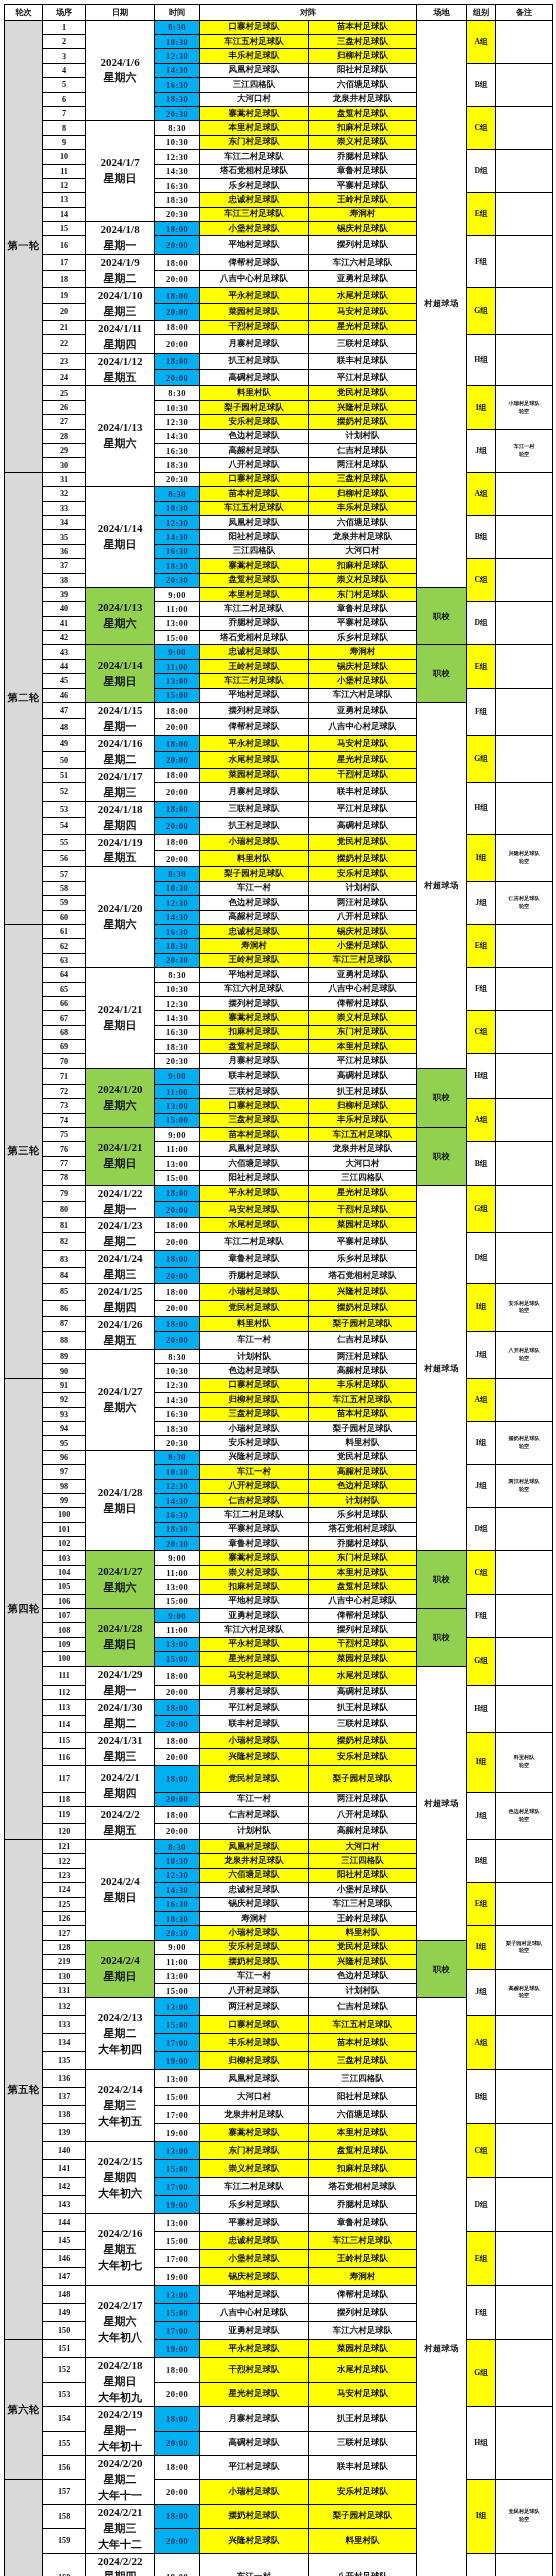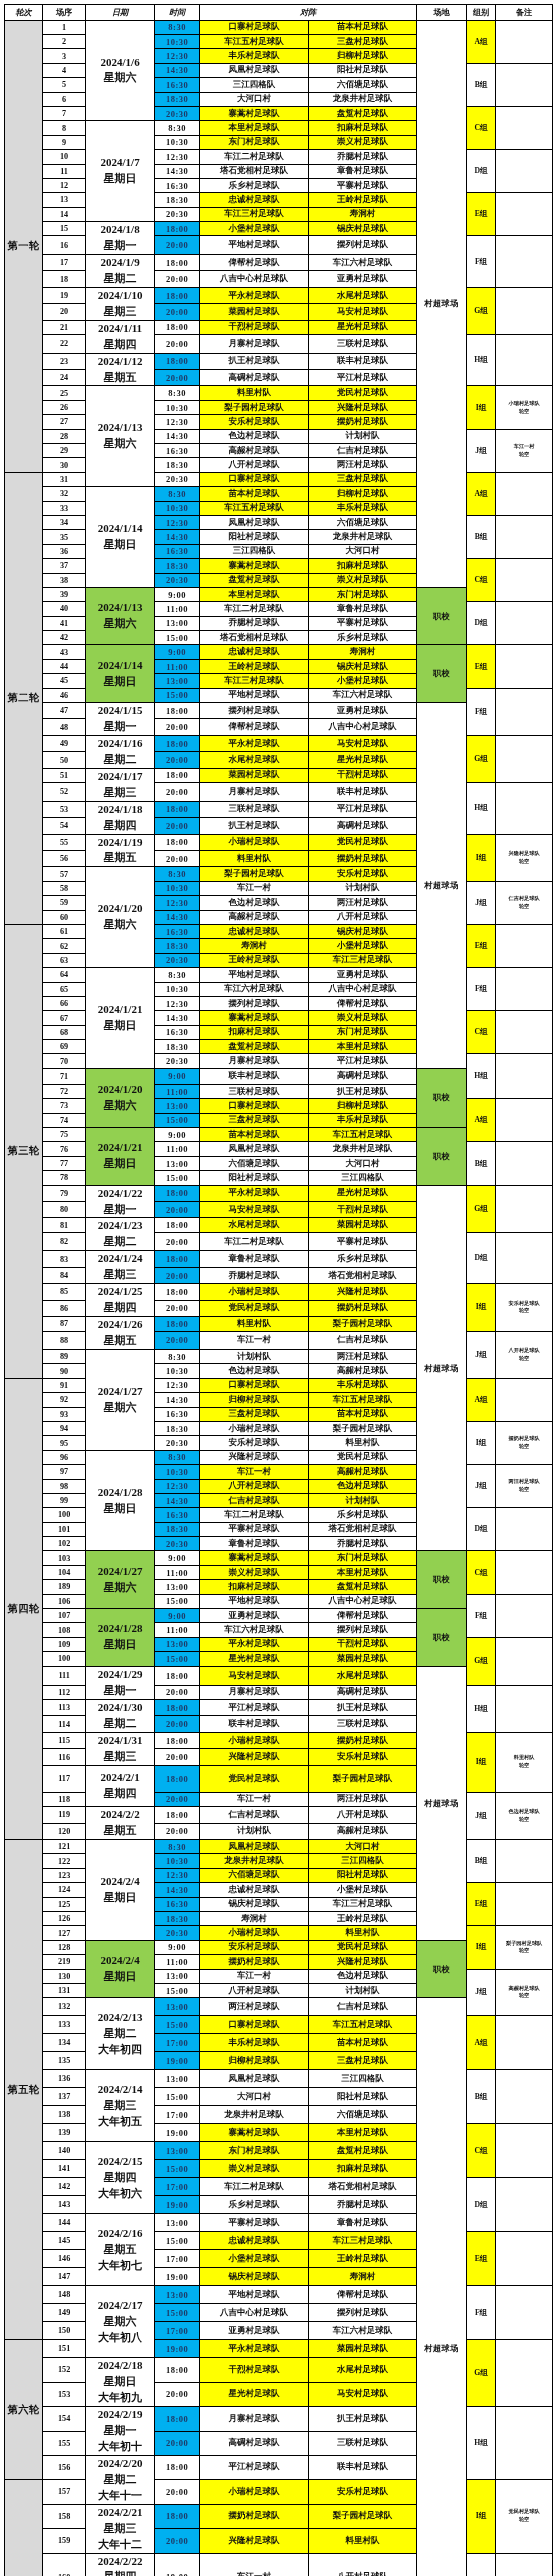--- a/index.html
+++ b/index.html
@@ -17,21 +17,21 @@
   td.time.blue{background:var(--blue); color:var(--navy);}
   td.team{font-size:8.5px;}
   td.team.yellow{background:var(--yellow);}
   td.away{border-right:1px solid #000;}
   td.venue{font-size:8.2px; letter-spacing:0.5px;}
   td.venue.green{background:var(--green);margin-top:41px;}
   td.group{font-size:7.7px;}
   td.group.yellow{background:var(--yellow);}
   td.note{font-size:5.2px; line-height:1.5;}
   td.bb2{border-bottom:1px solid #000;}
-  th.vr{border-right:1px solid #000;font-style:italic;}
+  th.vr{border-right:1px solid #000;}
 </style>
 </head>
 <body>
 
 <div class="wrap">
   <table>
     <colgroup>
       <col style="width:38px">
         <col style="width:43px">
         <col style="width:69px">
@@ -783,21 +783,21 @@
           <td class="group bb2 yellow" rowspan="3">C组</td>
           <td class="note bb2" rowspan="3"></td>
         </tr>
         <tr style="height: 14.4px;">
           <td class="num">104</td>
           <td class="time">11:00</td>
           <td class="team yellow">崇义村足球队</td>
           <td class="team away yellow">本里村足球队</td>
         </tr>
         <tr style="height: 14.4px;">
-          <td class="num bb2">189</td>
+          <td class="num bb2">105</td>
           <td class="time bb2">13:00</td>
           <td class="team yellow bb2">扣麻村足球队</td>
           <td class="team away yellow bb2">盘踅村足球队</td>
         </tr>
         <tr style="height: 14.4px;">
           <td class="num">106</td>
           <td class="time">15:00</td>
           <td class="team">平地村足球队</td>
           <td class="team away">八吉中心村足球队</td>
           <td class="group bb2" rowspan="3">F组</td>

